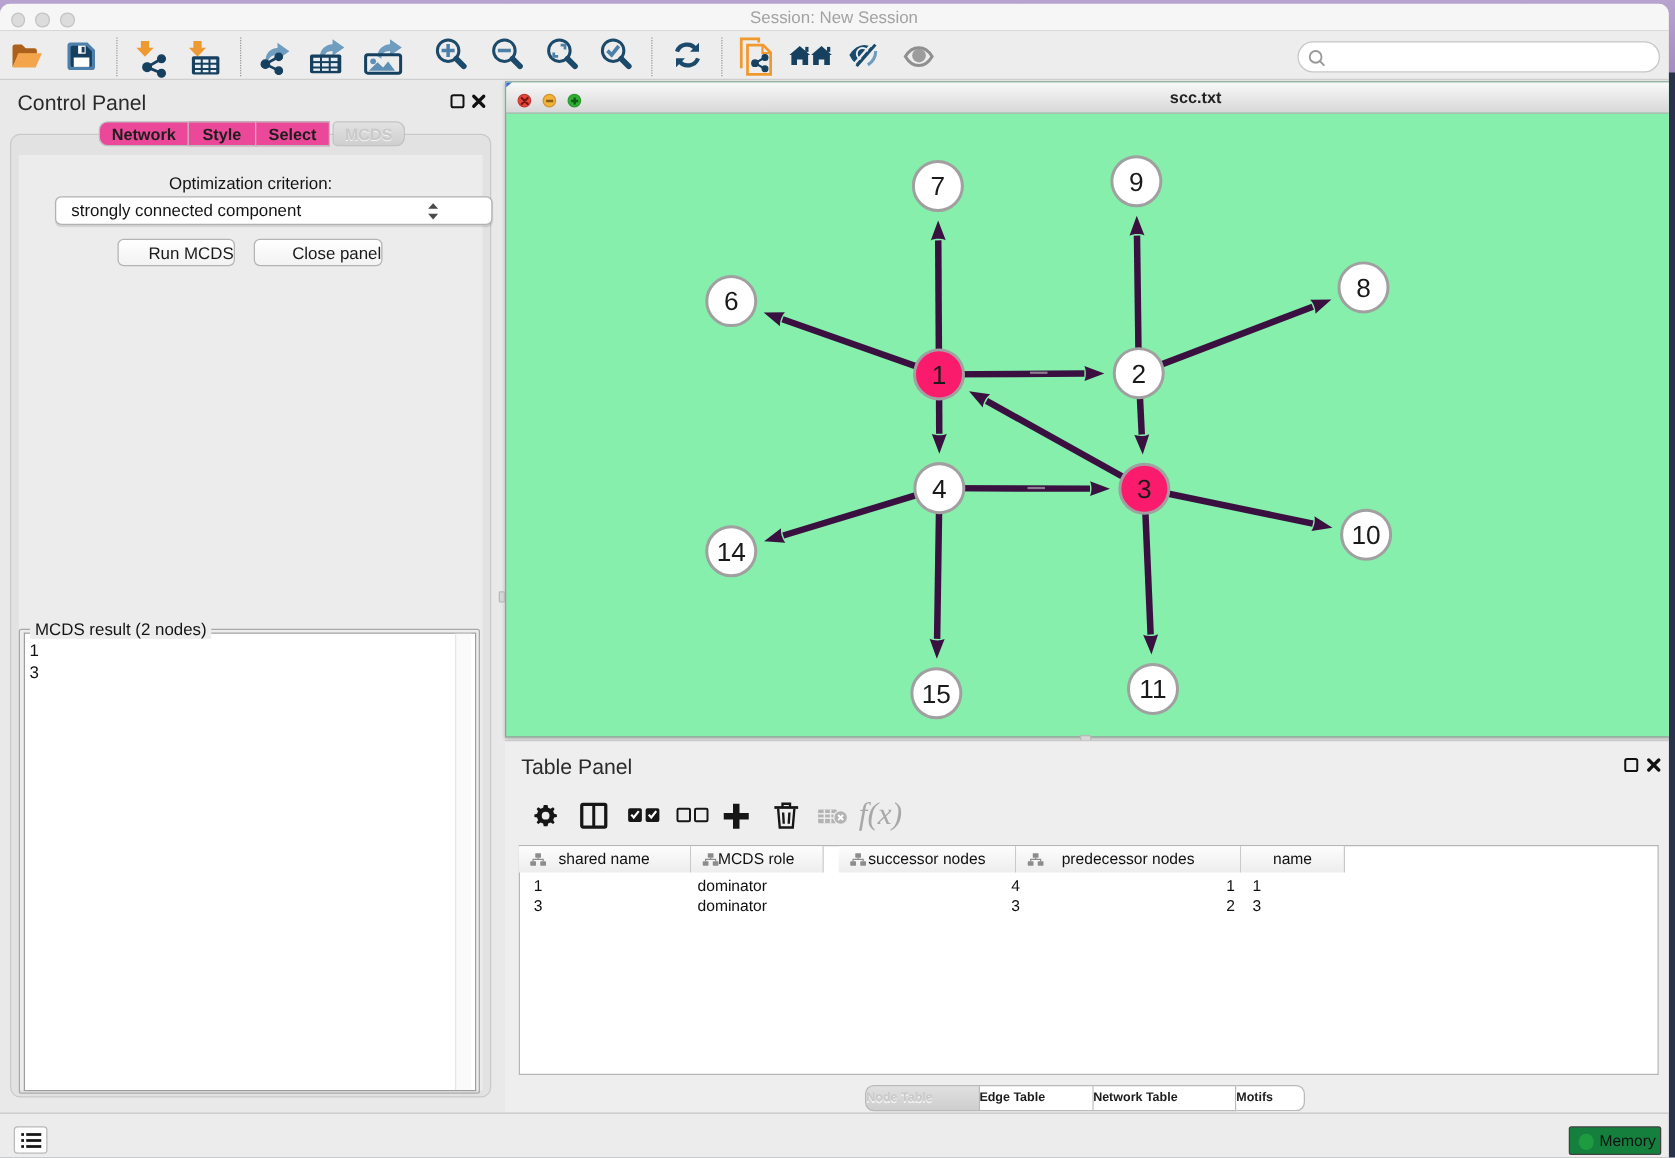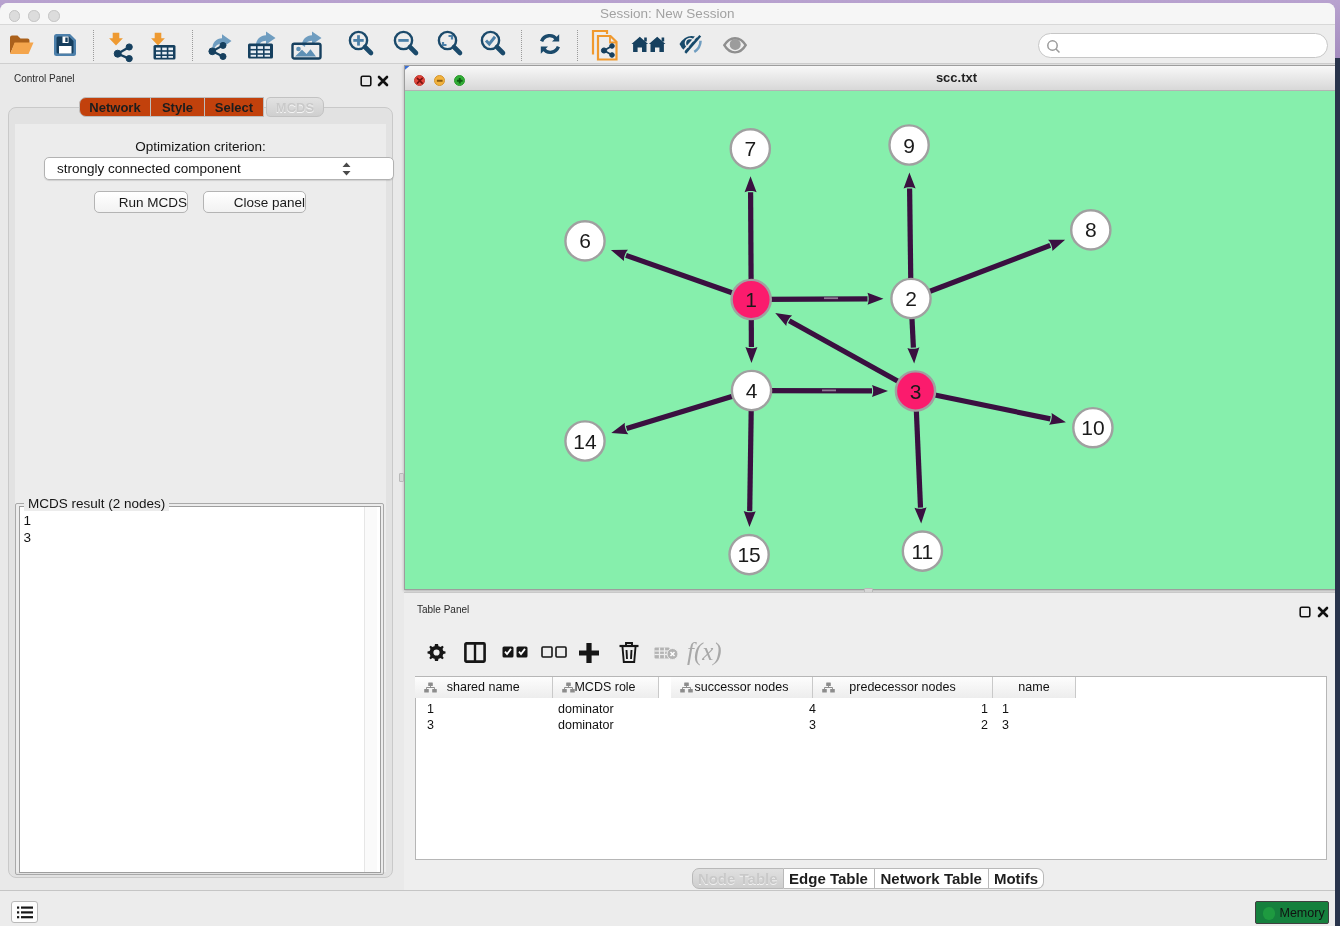--- a/index.html
+++ b/index.html
@@ -5,38 +5,38 @@
 #desk{position:absolute;left:0;top:0;width:1340px;height:926px;background:#28334b}
 #desk .pur{position:absolute;left:0;top:0;width:1340px;height:58px;background:linear-gradient(#b8a2cf,#a48cbe)}
 #app{position:absolute;left:0;top:3px;width:1334.5px;height:923px;background:#ececec;border-radius:8px 8px 0 0;overflow:hidden}
 #tbar{position:absolute;left:0;top:0;width:100%;height:22px;background:#f6f6f6;border-bottom:1px solid #d8d8d8}
 .tl{position:absolute;top:7px;width:11.5px;height:11.5px;border-radius:50%;background:#dcdcdc;border:1px solid #c3c3c3}
 #ttext{position:absolute;top:3px;left:0;width:100%;text-align:center;font-size:13.5px;color:#a2a2a2}
 #tools{position:absolute;left:0;top:22px;width:100%;height:39px;background:#ededed;border-bottom:1px solid #cfcfcf}
 .sep{position:absolute;top:5px;height:31px;width:0;border-left:1.5px dotted #9a9a9a}
 #search{position:absolute;left:1038px;top:8px;width:290px;height:25px;background:#fff;border:1px solid #c6c6c6;border-radius:13px}
 #cpanel{position:absolute;left:0;top:61px;width:401px;height:826px;background:#e9e9e9}
-.ptitle{font-size:10px;color:#2a2a2a}
+.ptitle{font-size:17px;color:#2a2a2a}
 .tabrow{position:absolute;display:flex}
-.tab{height:20px;background:#c2410c;border:1px solid #bdbdbd;border-left:none;font-size:13px;font-weight:700;color:#1d1d1d;text-align:center;line-height:19px}
+.tab{height:20px;background:#ec4899;border:1px solid #bdbdbd;border-left:none;font-size:13px;font-weight:700;color:#1d1d1d;text-align:center;line-height:19px}
 .tab.first{border-left:1px solid #bdbdbd;border-radius:7px 0 0 7px}
 .tab.sel{background:linear-gradient(#e2e2e2,#cfcfcf);border-radius:4px 7px 7px 4px;margin-left:2px;border-left:1px solid #c2c2c2;color:#c9c9c9;text-shadow:0 1px 0 #f5f5f5;border-color:#c2c2c2}
 #well{position:absolute;left:8px;top:43px;width:385px;height:771px;background:#e2e2e2;border:1px solid #c9c9c9;border-radius:8px}
 #inner{position:absolute;left:15px;top:60px;width:371px;height:748px;background:#ececec}
 .btn{position:absolute;background:linear-gradient(#ffffff,#f2f2f2);border:1px solid #b4b4b4;border-radius:5px;font-size:13.5px;color:#1a1a1a;text-align:right}
 #mdi{position:absolute;left:401px;top:61px;width:933.5px;height:826px;background:#e9e9e9}
 #nwin{position:absolute;left:404px;top:62px;width:1105px;height:525px;background:#86efac;border:1px solid #9d9d9d;box-shadow:0 1px 3px rgba(0,0,0,.25)}
 #ntit{position:absolute;left:0;top:0;width:100%;height:25px;background:linear-gradient(#f8f8f8,#d8d8d8);border-bottom:1px solid #b4b4b4}
 .tl2{position:absolute;top:8.5px;width:11.5px;height:11.5px;border-radius:50%}
 #tpanel{position:absolute;left:404px;top:589px;width:930.5px;height:298px;background:#eeeeee;border-top:1px solid #c9c9c9}
 #sbar{position:absolute;left:0;top:887px;width:100%;height:36px;background:#ececec;border-top:1px solid #c5c5c5}
 svg{position:absolute;overflow:visible}
 .hdr{position:absolute;top:84px;height:21px;border-right:1px solid #c9c9c9;background:linear-gradient(#fdfdfd,#ededed);font-size:12.5px;color:#111;text-align:center;line-height:21px}
 .cell{position:absolute;font-size:12.5px;color:#111}
-.btab{height:21px;background:#fff;border:1px solid #b9b9b9;border-left:none;font-size:15px;font-weight:700;color:#1d1d1d;text-align:center;line-height:20px}
+.btab{height:21px;background:#fff;border:1px solid #b9b9b9;border-left:none;font-size:10px;font-weight:700;color:#1d1d1d;line-height:20px}
 </style></head><body>
 <div id="desk">
     <div class="pur"></div>
   </div>
 <div id="app">
 <div id="tbar">
 <div class="tl" style="left:8.5px"></div>
       <div class="tl" style="left:28px"></div>
       <div class="tl" style="left:48px"></div>
 <div id="ttext">Session: New Session</div>

